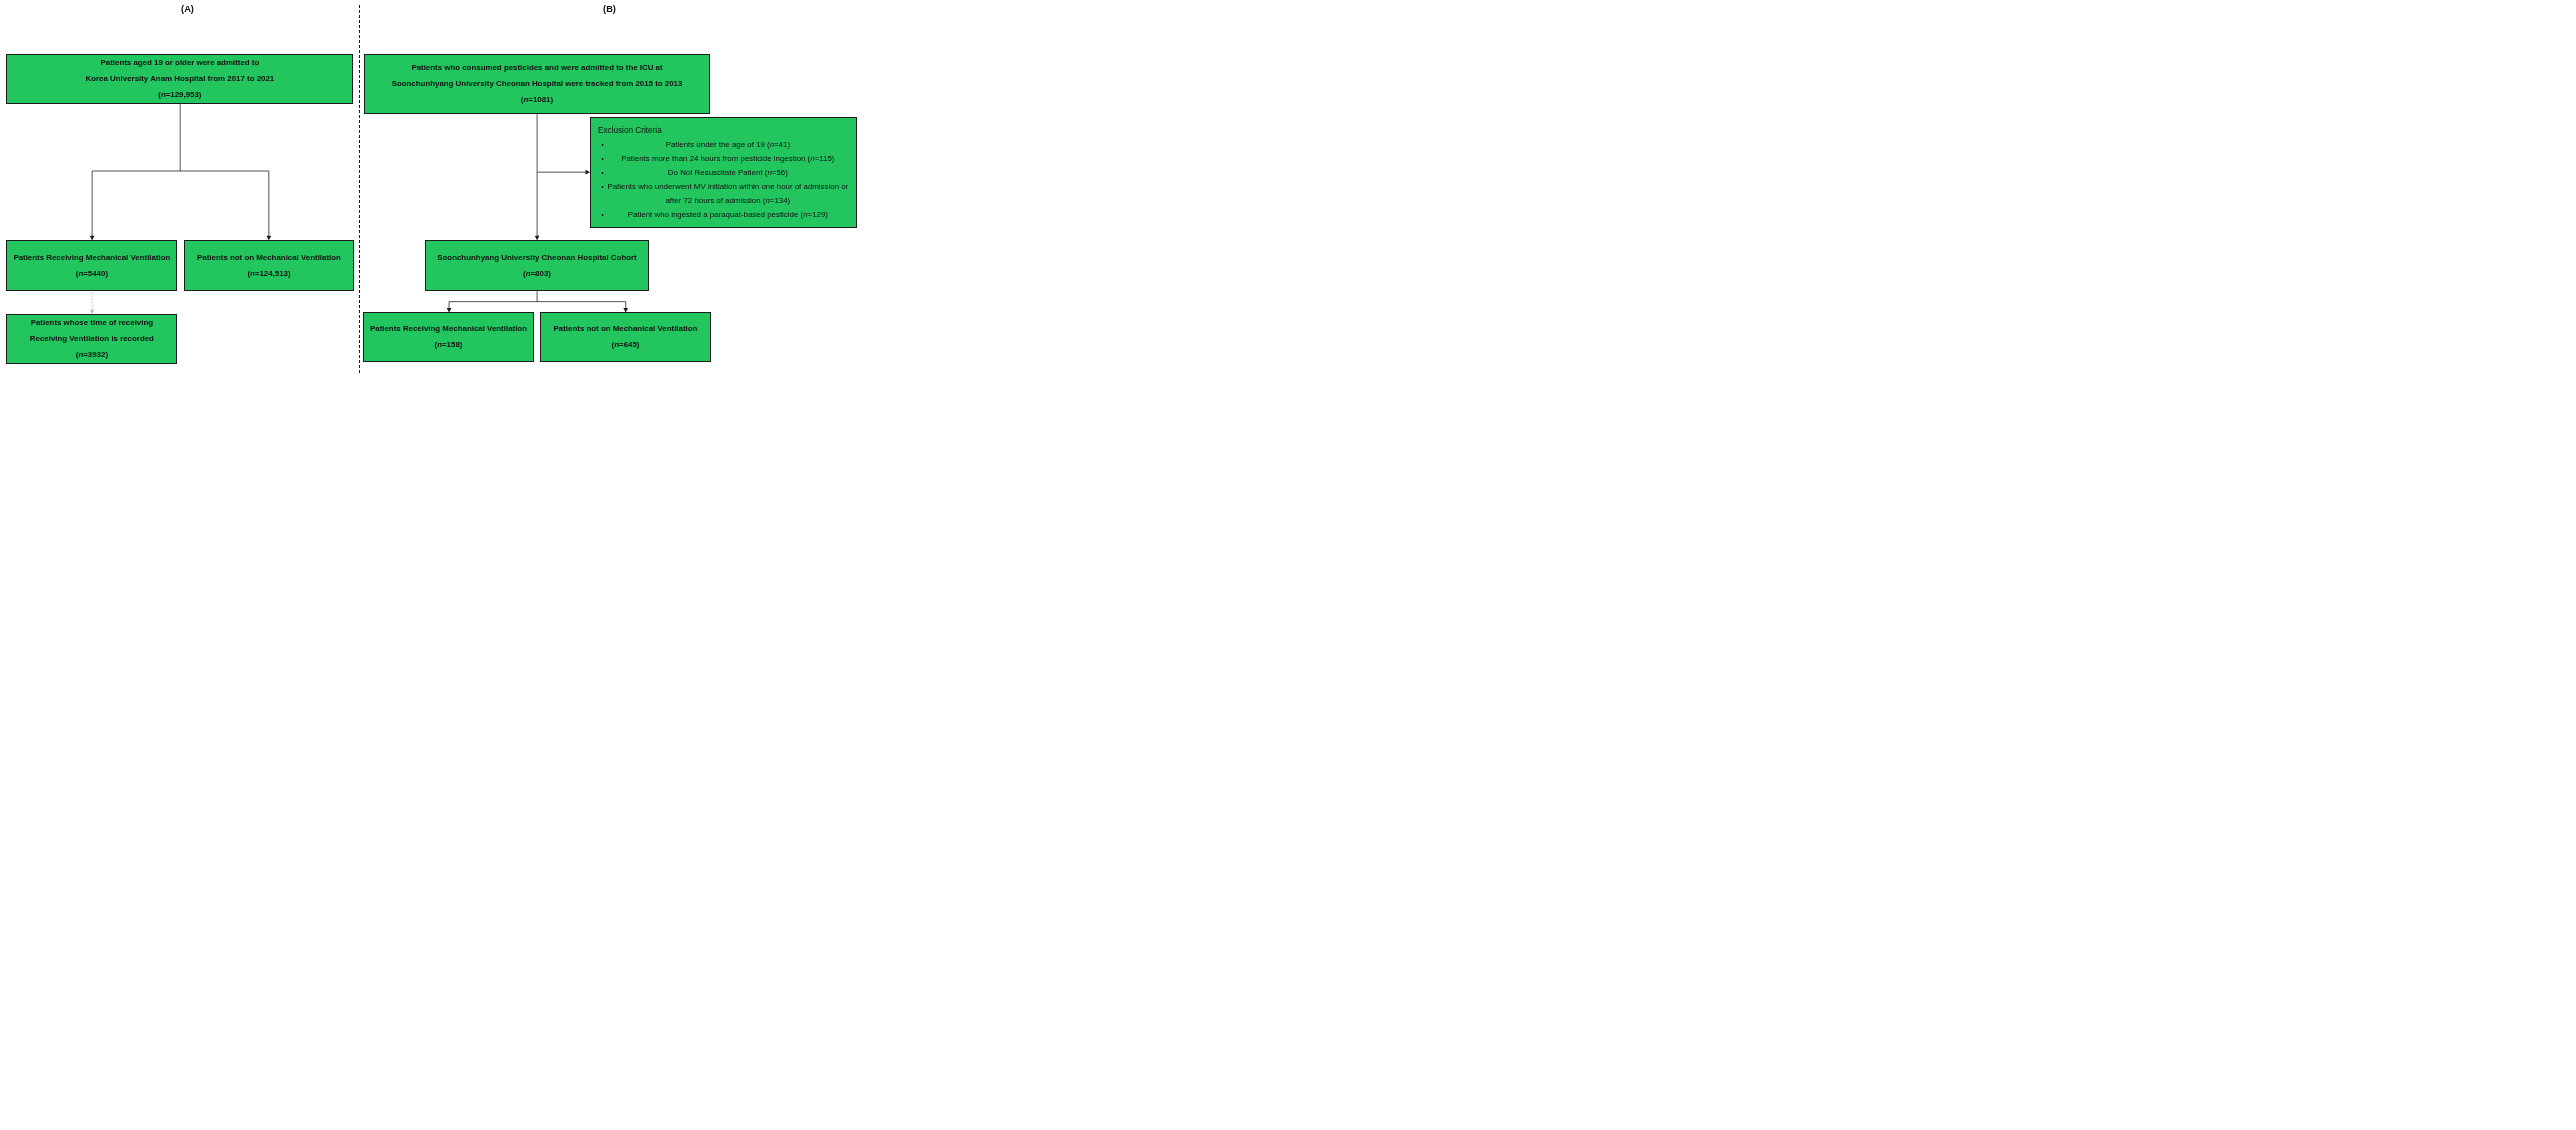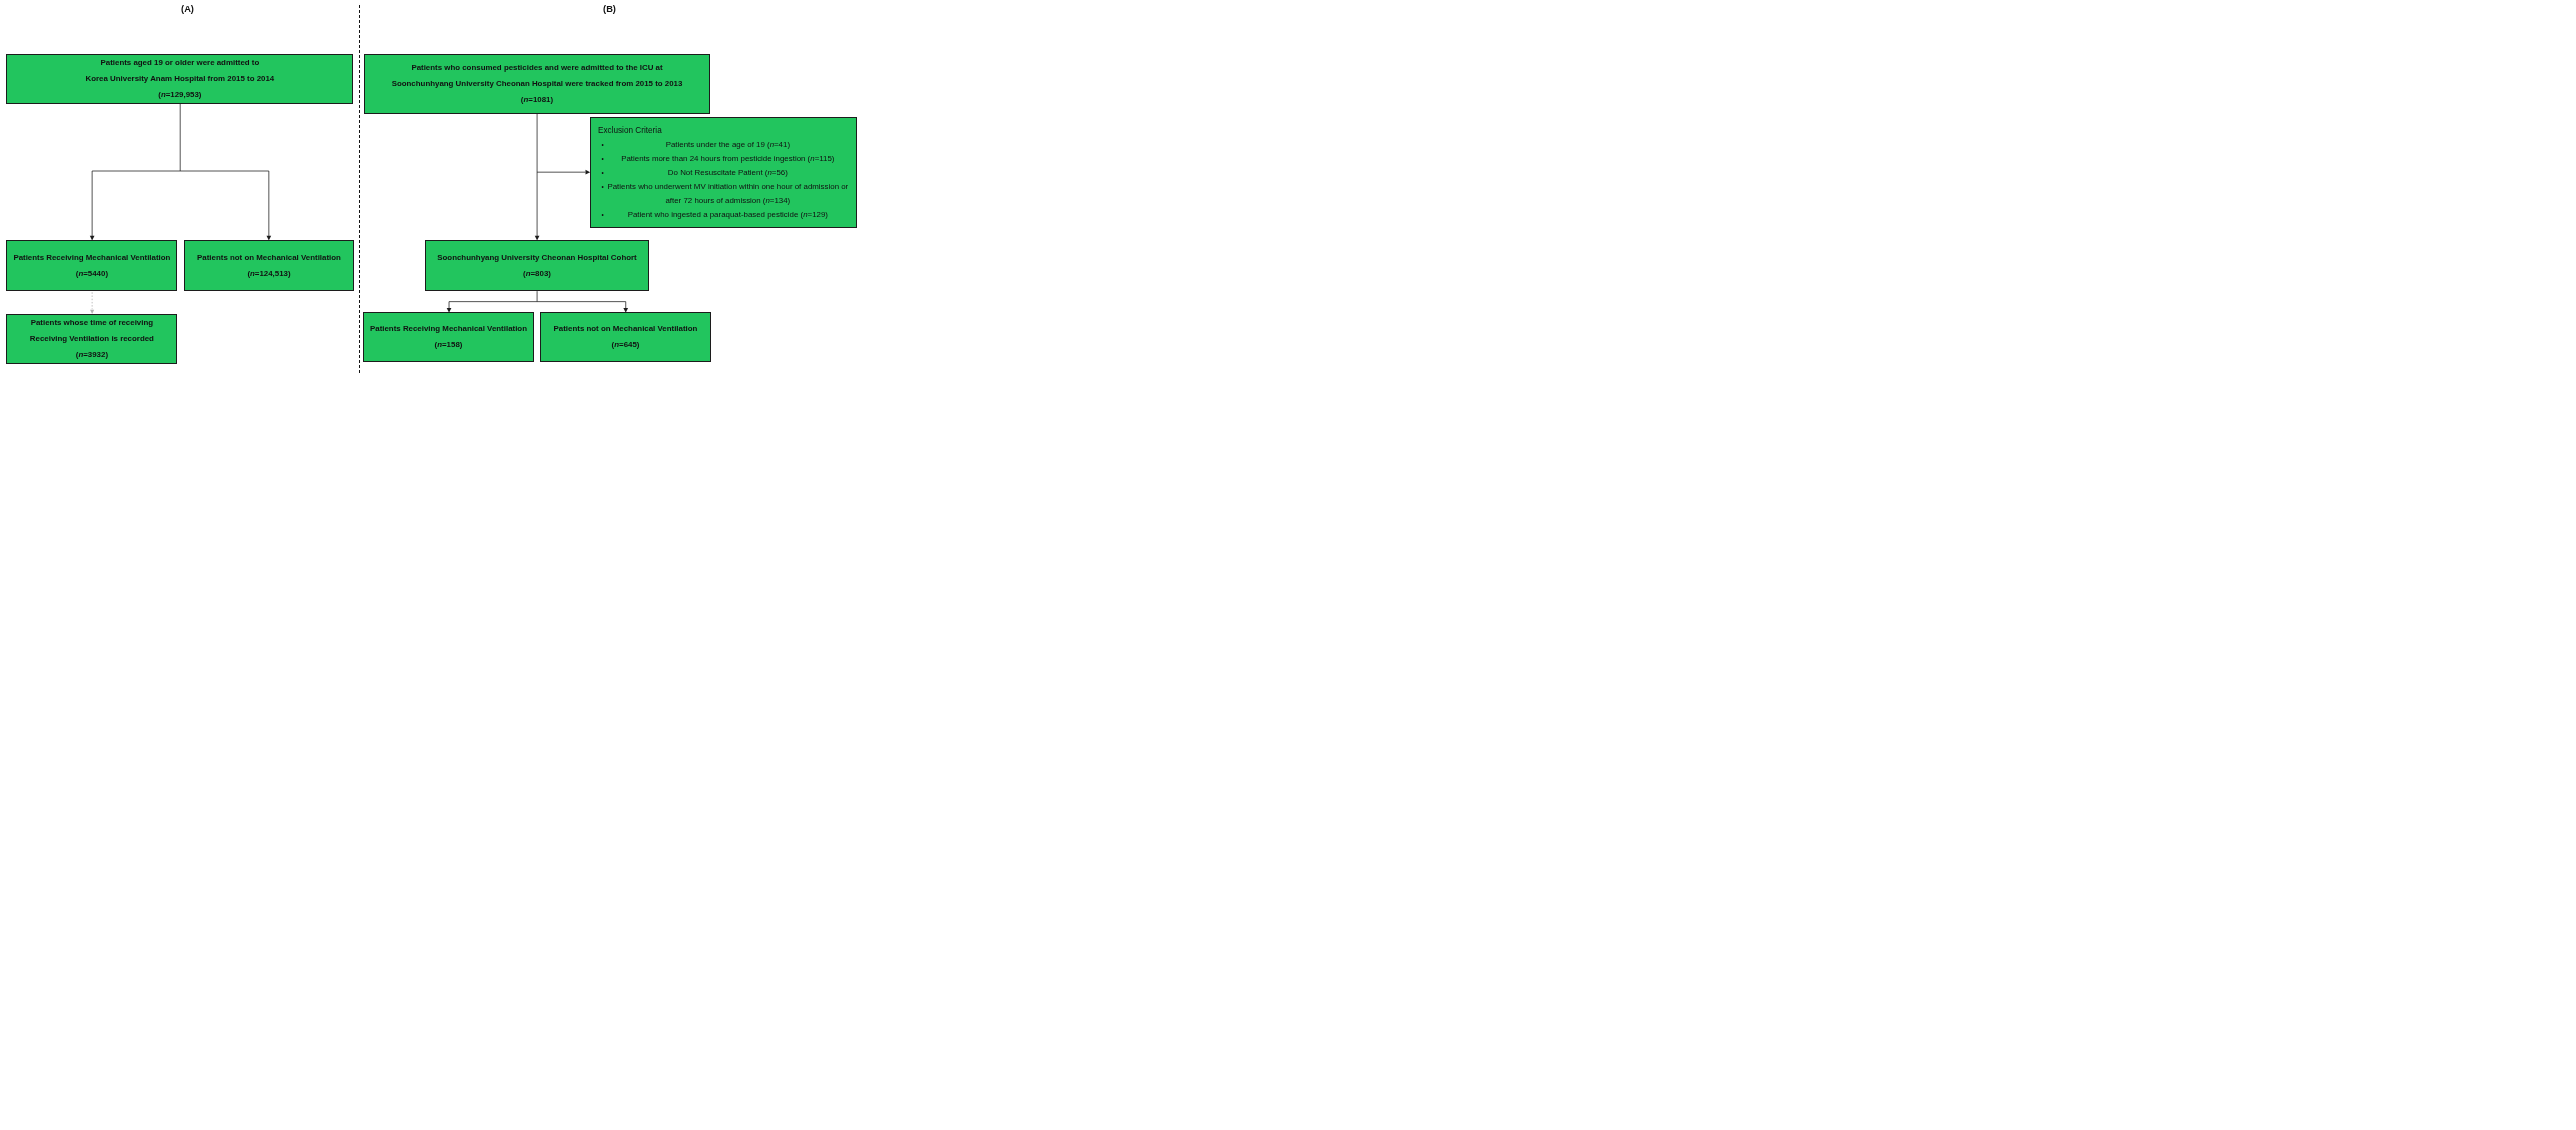--- a/index.html
+++ b/index.html
@@ -63,21 +63,21 @@
   </svg>
 
   <div class="divider"></div>
 
   <div class="panel-label" id="label-a">(A)</div>
   <div class="panel-label" id="label-b">(B)</div>
 
   <div class="box" id="box-a1">
     <div>
         <div class="bline">Patients aged 19 or older were admitted to</div>
-        <div class="bline">Korea University Anam Hospital from 2015 to 2014</div>
+        <div class="bline">Korea University Anam Hospital from 2017 to 2021</div>
         <div class="bline">(<i>n</i>=129,953)</div>
       </div>
   </div>
 
   <div class="box" id="box-a2">
     <div>
         <div class="bline">Patients Receiving Mechanical Ventilation</div>
         <div class="bline">(<i>n</i>=5440)</div>
       </div>
   </div>

